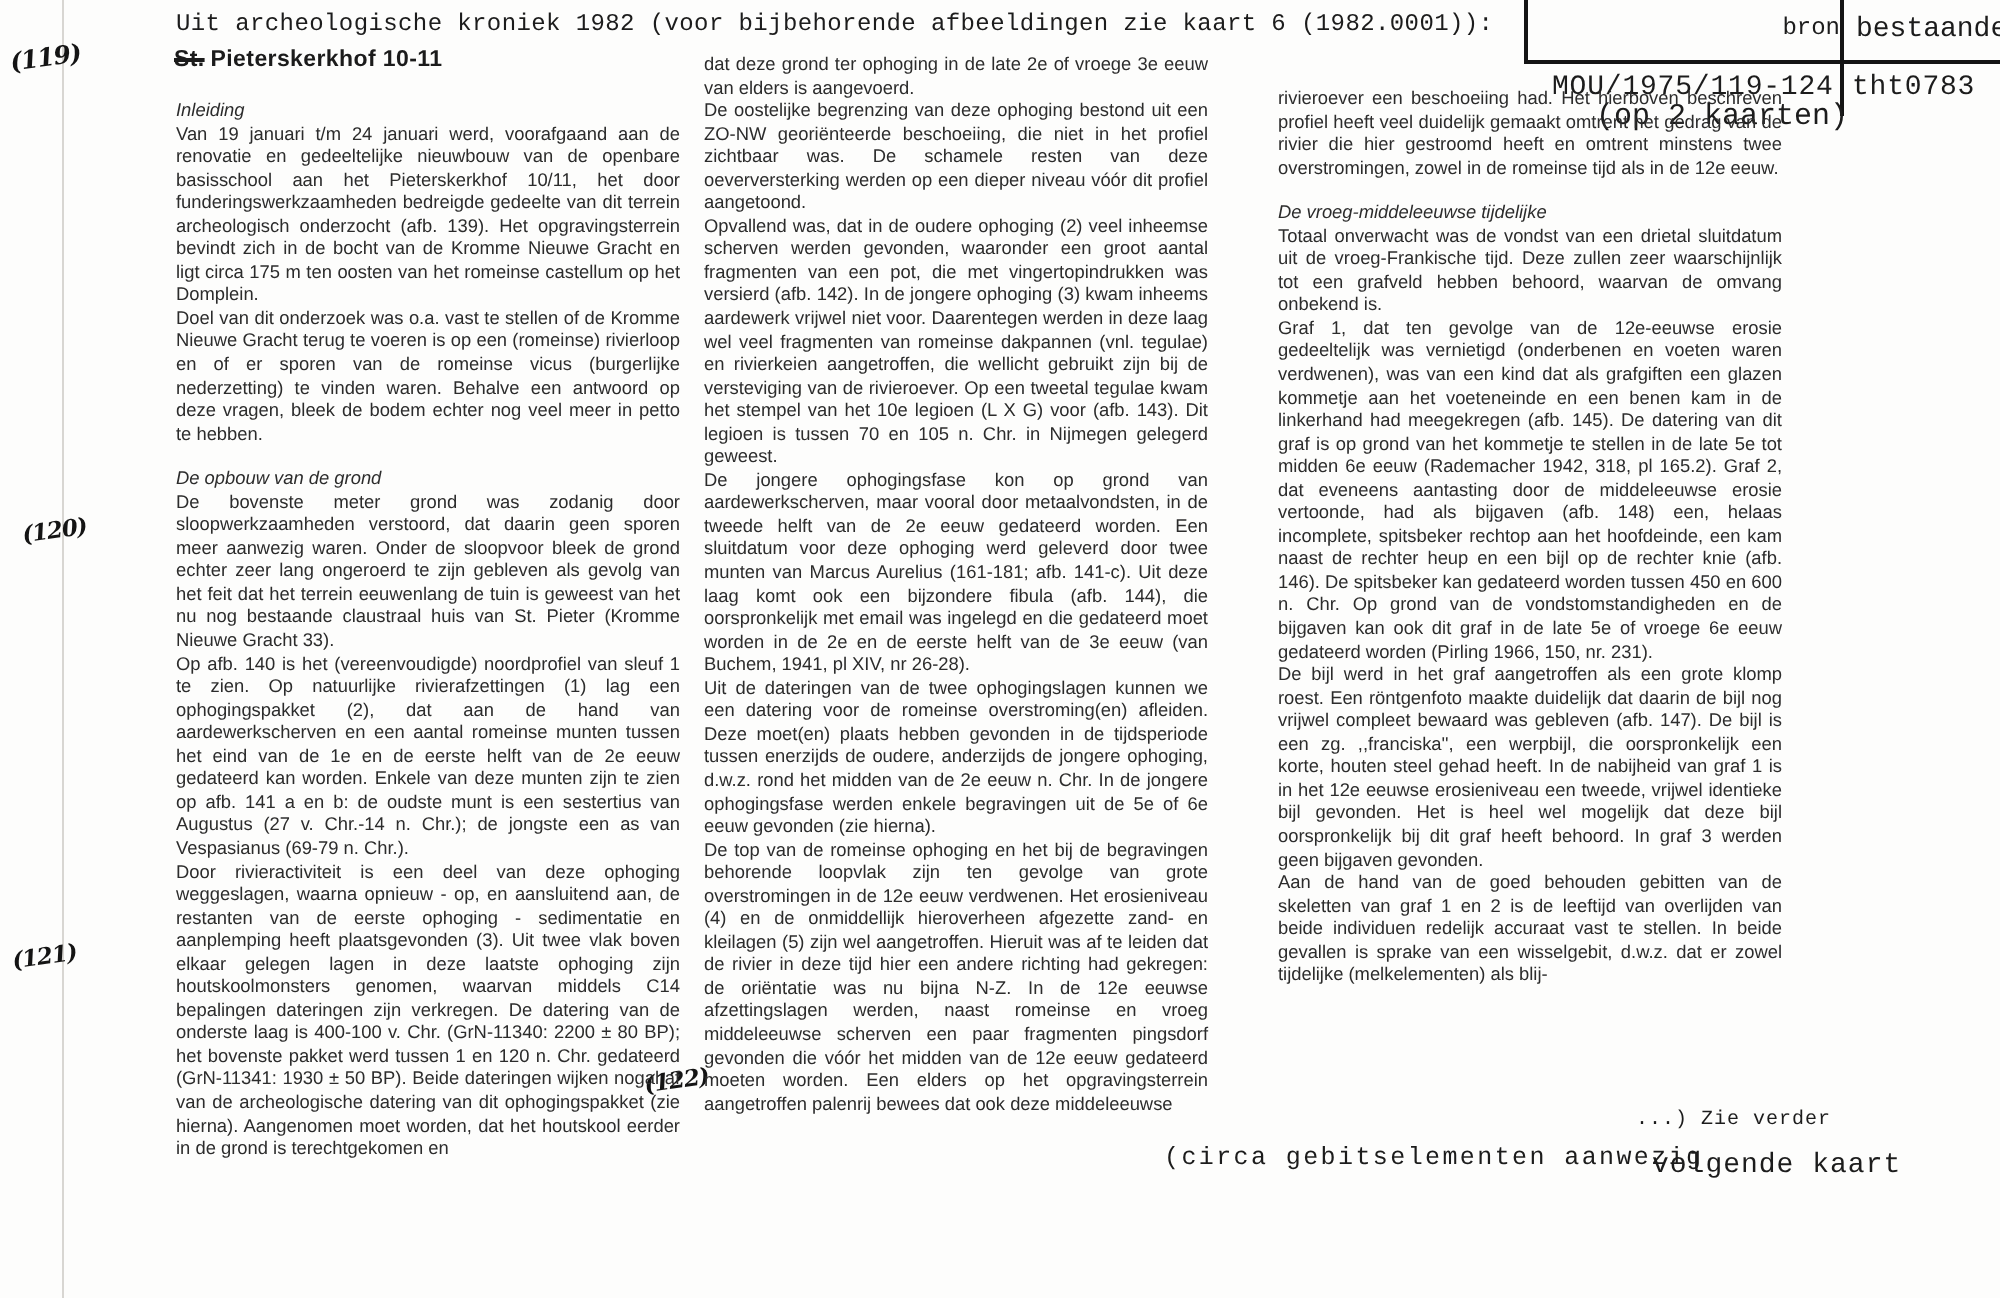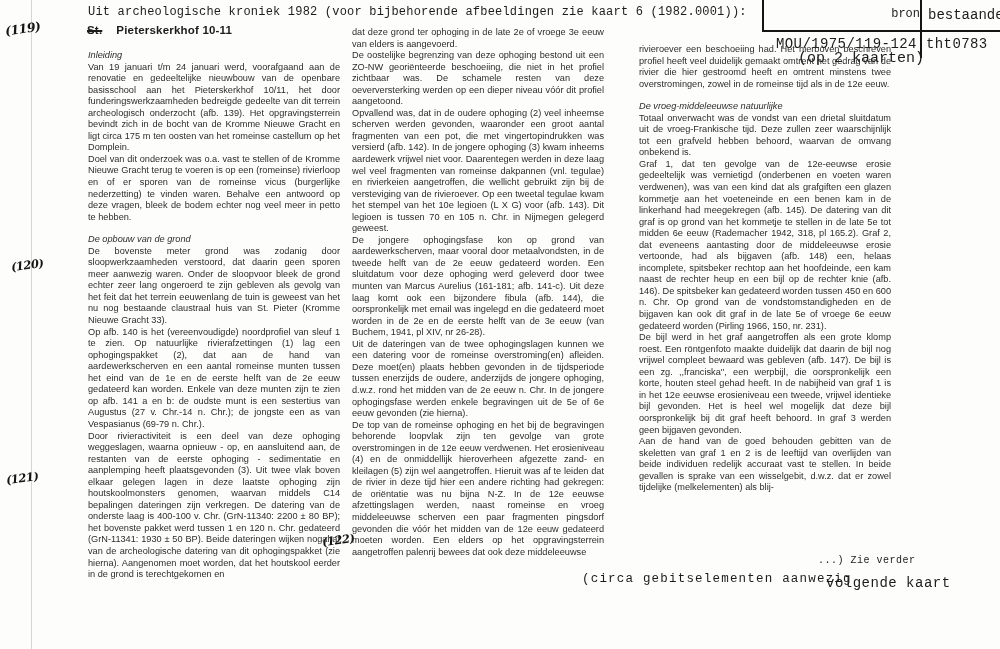--- a/index.html
+++ b/index.html
@@ -15,21 +15,21 @@
   .tbl-vline1{position:absolute;left:762px;top:0;width:2px;height:32px;background:#141414;}
   .tbl-vline2{position:absolute;left:920px;top:0;width:2px;height:58px;background:#141414;}
   .tbl-hline{position:absolute;left:762px;top:30px;width:238px;height:2px;background:#141414;}
   .bron-hdr{position:absolute;left:764px;top:7px;width:156px;text-align:right;font-size:12px;}
   .verwerkt-hdr{position:absolute;left:928px;top:7px;font-size:14px;}
   .bron-val{position:absolute;left:776px;top:36px;font-size:14px;letter-spacing:0.4px;}
   .bron-note{position:absolute;left:798px;top:50px;font-size:15px;}
   .verwerkt-val{position:absolute;left:926px;top:36px;font-size:14px;letter-spacing:0.4px;}
   
   .title{position:absolute;left:87px;top:24px;font-size:11.5px;font-weight:bold;color:#1b1b1b;letter-spacing:0.2px;}
-  .title .struck{text-decoration:line-through;text-decoration-thickness:1.5px;margin-right:14px;}
+  .title .struck{text-decoration:line-through;text-decoration-thickness:1.5px;margin-right:3px;}
   .annot{
     position:absolute;font-family:"DejaVu Serif",serif;font-style:italic;font-weight:bold;
     font-size:11.5px;color:#141414;transform:rotate(-8deg);letter-spacing:-0.5px;
   }
   .annot-119{left:5px;top:21px;font-size:12.5px;}
   .annot-120{left:11px;top:258px;}
   .annot-121{left:6px;top:471px;}
   .annot-122{left:322px;top:533px;}
   
   .col{position:absolute;width:252px;font-size:9.2px;line-height:11.55px;text-align:justify;color:#2c2c2c;}
@@ -89,21 +89,21 @@
     <p>De oostelijke begrenzing van deze ophoging bestond uit een ZO-NW georiënteerde beschoeiing, die niet in het profiel zichtbaar was. De schamele resten van deze oeverversterking werden op een dieper niveau vóór dit profiel aangetoond.</p>
     <p>Opvallend was, dat in de oudere ophoging (2) veel inheemse scherven werden gevonden, waaronder een groot aantal fragmenten van een pot, die met vingertopindrukken was versierd (afb. 142). In de jongere ophoging (3) kwam inheems aardewerk vrijwel niet voor. Daarentegen werden in deze laag wel veel fragmenten van romeinse dakpannen (vnl. tegulae) en rivierkeien aangetroffen, die wellicht gebruikt zijn bij de versteviging van de rivieroever. Op een tweetal tegulae kwam het stempel van het 10e legioen (L X G) voor (afb. 143). Dit legioen is tussen 70 en 105 n. Chr. in Nijmegen gelegerd geweest.</p>
     <p>De jongere ophogingsfase kon op grond van aardewerkscherven, maar vooral door metaalvondsten, in de tweede helft van de 2e eeuw gedateerd worden. Een sluitdatum voor deze ophoging werd geleverd door twee munten van Marcus Aurelius (161-181; afb. 141-c). Uit deze laag komt ook een bijzondere fibula (afb. 144), die oorspronkelijk met email was ingelegd en die gedateerd moet worden in de 2e en de eerste helft van de 3e eeuw (van Buchem, 1941, pl XIV, nr 26-28).</p>
     <p>Uit de dateringen van de twee ophogingslagen kunnen we een datering voor de romeinse overstroming(en) afleiden. Deze moet(en) plaats hebben gevonden in de tijdsperiode tussen enerzijds de oudere, anderzijds de jongere ophoging, d.w.z. rond het midden van de 2e eeuw n. Chr. In de jongere ophogingsfase werden enkele begravingen uit de 5e of 6e eeuw gevonden (zie hierna).</p>
     <p>De top van de romeinse ophoging en het bij de begravingen behorende loopvlak zijn ten gevolge van grote overstromingen in de 12e eeuw verdwenen. Het erosieniveau (4) en de onmiddellijk hieroverheen afgezette zand- en kleilagen (5) zijn wel aangetroffen. Hieruit was af te leiden dat de rivier in deze tijd hier een andere richting had gekregen: de oriëntatie was nu bijna N-Z. In de 12e eeuwse afzettingslagen werden, naast romeinse en vroeg middeleeuwse scherven een paar fragmenten pingsdorf gevonden die vóór het midden van de 12e eeuw gedateerd moeten worden. Een elders op het opgravingsterrein aangetroffen palenrij bewees dat ook deze middeleeuwse</p>
   </div>
 
   <div class="col col-3">
     <p>rivieroever een beschoeiing had. Het hierboven beschreven profiel heeft veel duidelijk gemaakt omtrent het gedrag van de rivier die hier gestroomd heeft en omtrent minstens twee overstromingen, zowel in de romeinse tijd als in de 12e eeuw.</p>
     <div class="sec-gap"></div>
-    <p class="sec-heading">De vroeg-middeleeuwse natuurlijke</p>
+    <p class="sec-heading">De vroeg-middeleeuwse tijdelijke</p>
     <p>Totaal onverwacht was de vondst van een drietal sluitdatum uit de vroeg-Frankische tijd. Deze zullen zeer waarschijnlijk tot een grafveld hebben behoord, waarvan de omvang onbekend is.</p>
     <p>Graf 1, dat ten gevolge van de 12e-eeuwse erosie gedeeltelijk was vernietigd (onderbenen en voeten waren verdwenen), was van een kind dat als grafgiften een glazen kommetje aan het voeteneinde en een benen kam in de linkerhand had meegekregen (afb. 145). De datering van dit graf is op grond van het kommetje te stellen in de late 5e tot midden 6e eeuw (Rademacher 1942, 318, pl 165.2). Graf 2, dat eveneens aantasting door de middeleeuwse erosie vertoonde, had als bijgaven (afb. 148) een, helaas incomplete, spitsbeker rechtop aan het hoofdeinde, een kam naast de rechter heup en een bijl op de rechter knie (afb. 146). De spitsbeker kan gedateerd worden tussen 450 en 600 n. Chr. Op grond van de vondstomstandigheden en de bijgaven kan ook dit graf in de late 5e of vroege 6e eeuw gedateerd worden (Pirling 1966, 150, nr. 231).</p>
     <p>De bijl werd in het graf aangetroffen als een grote klomp roest. Een röntgenfoto maakte duidelijk dat daarin de bijl nog vrijwel compleet bewaard was gebleven (afb. 147). De bijl is een zg. ,,franciska'', een werpbijl, die oorspronkelijk een korte, houten steel gehad heeft. In de nabijheid van graf 1 is in het 12e eeuwse erosieniveau een tweede, vrijwel identieke bijl gevonden. Het is heel wel mogelijk dat deze bijl oorspronkelijk bij dit graf heeft behoord. In graf 3 werden geen bijgaven gevonden.</p>
     <p>Aan de hand van de goed behouden gebitten van de skeletten van graf 1 en 2 is de leeftijd van overlijden van beide individuen redelijk accuraat vast te stellen. In beide gevallen is sprake van een wisselgebit, d.w.z. dat er zowel tijdelijke (melkelementen) als blij-</p>
   </div>
 
   <div class="tw typed-cont">(circa gebitselementen aanwezig</div>
   <div class="tw note-1">...) Zie verder</div>
   <div class="tw note-2">volgende kaart</div>
 

